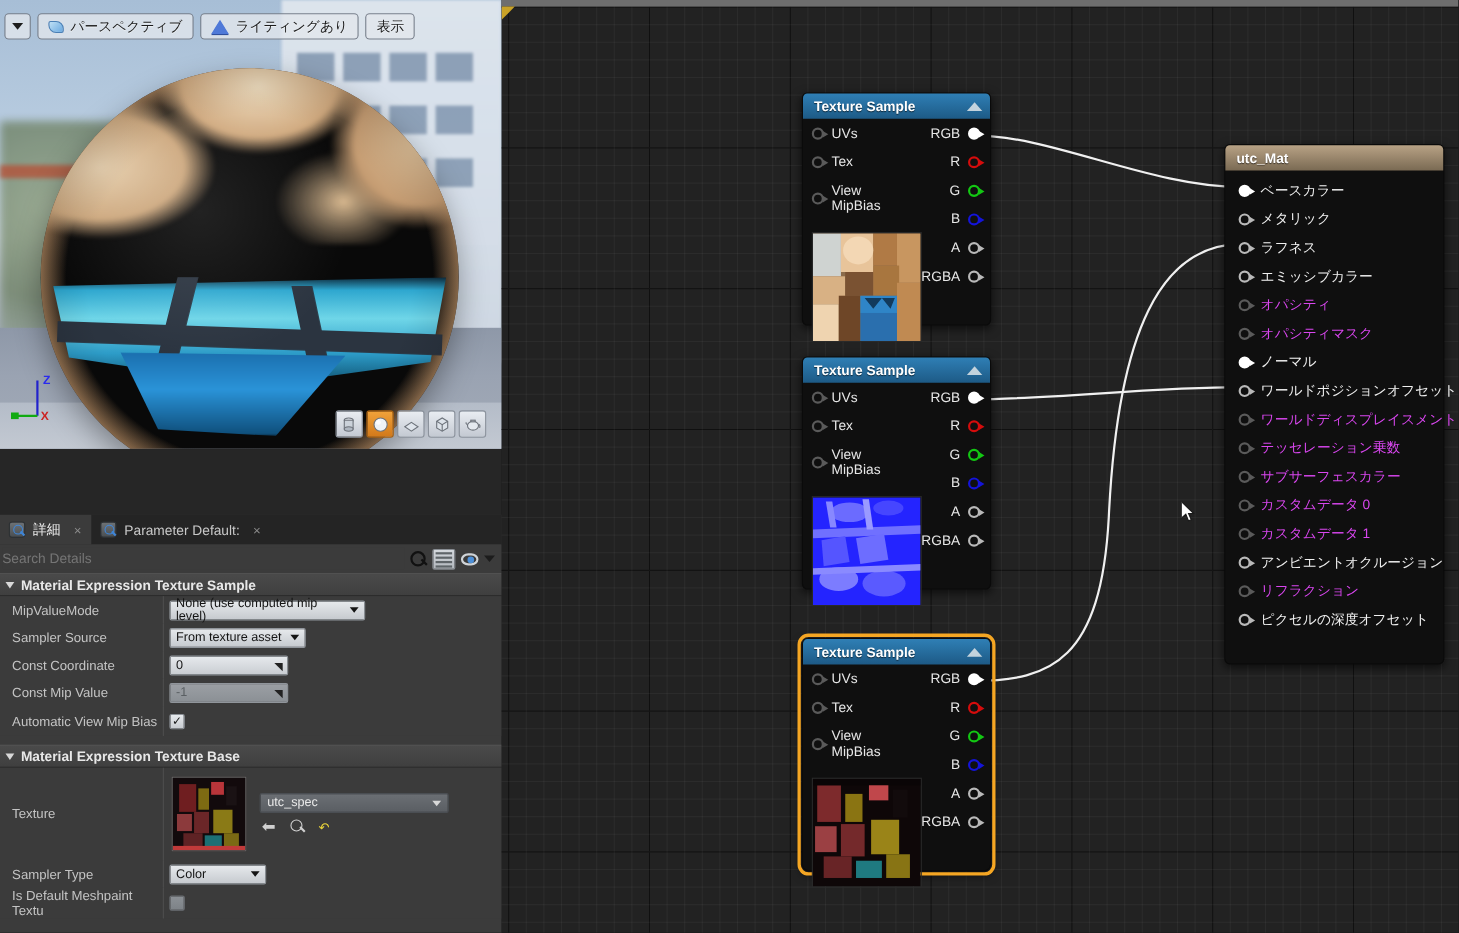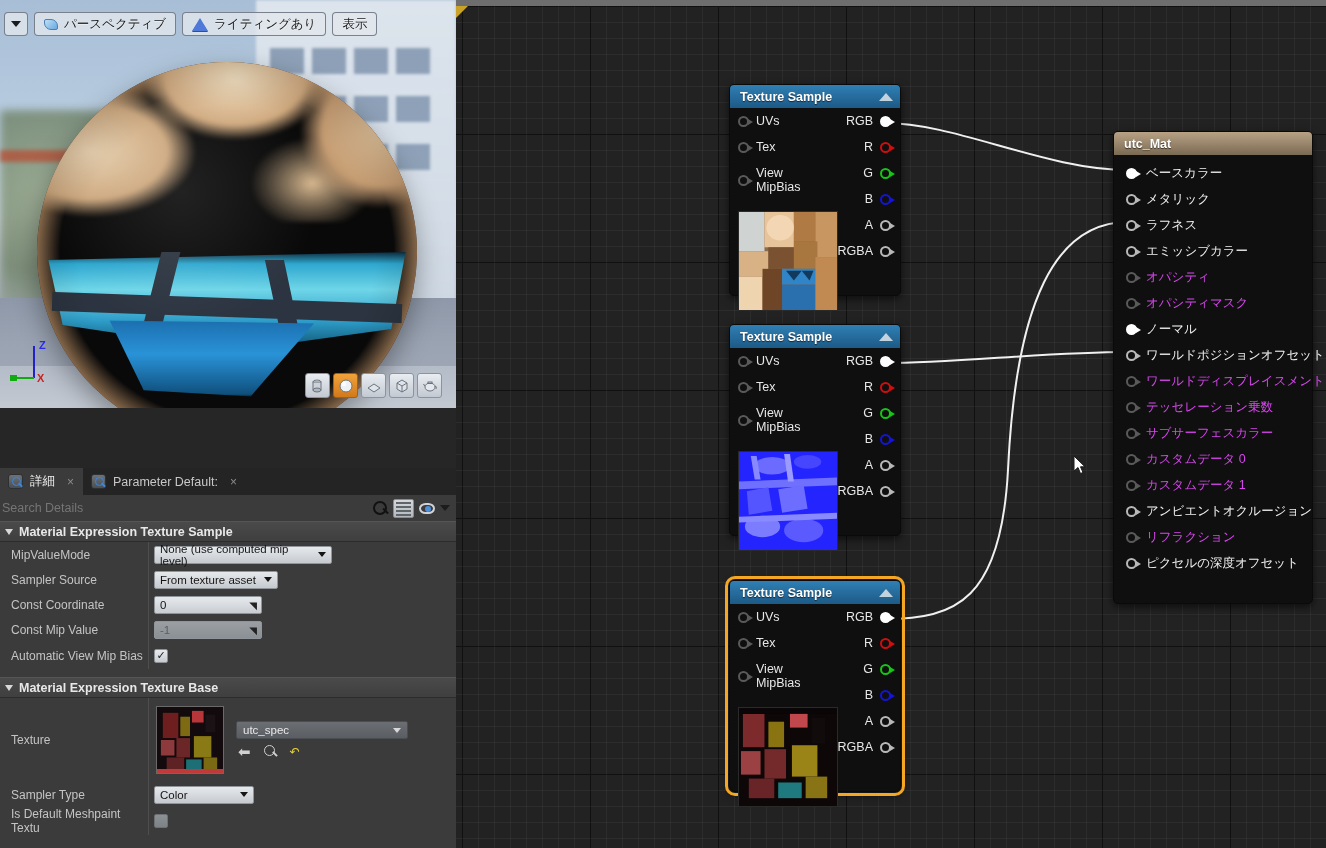--- a/index.html
+++ b/index.html
@@ -500,21 +500,21 @@
                 <span class="ico-browse"></span>
                 <span class="ico-reset">↶</span>
               </div>
             </div>
           </div>
         </div>
 
         <div class="prop-row">
           <div class="prop-label">Sampler Type</div>
           <div class="prop-val">
-            <div class="ue-combo" style="width:100px;">
+            <div class="ue-combo" style="width:88px;">
               <span>Color</span>
               <span class="tri-dn"></span>
             </div>
           </div>
         </div>
 
         <div class="prop-row">
           <div class="prop-label">Is Default Meshpaint Textu</div>
           <div class="prop-val">
             <div class="ue-check off">✓</div>

